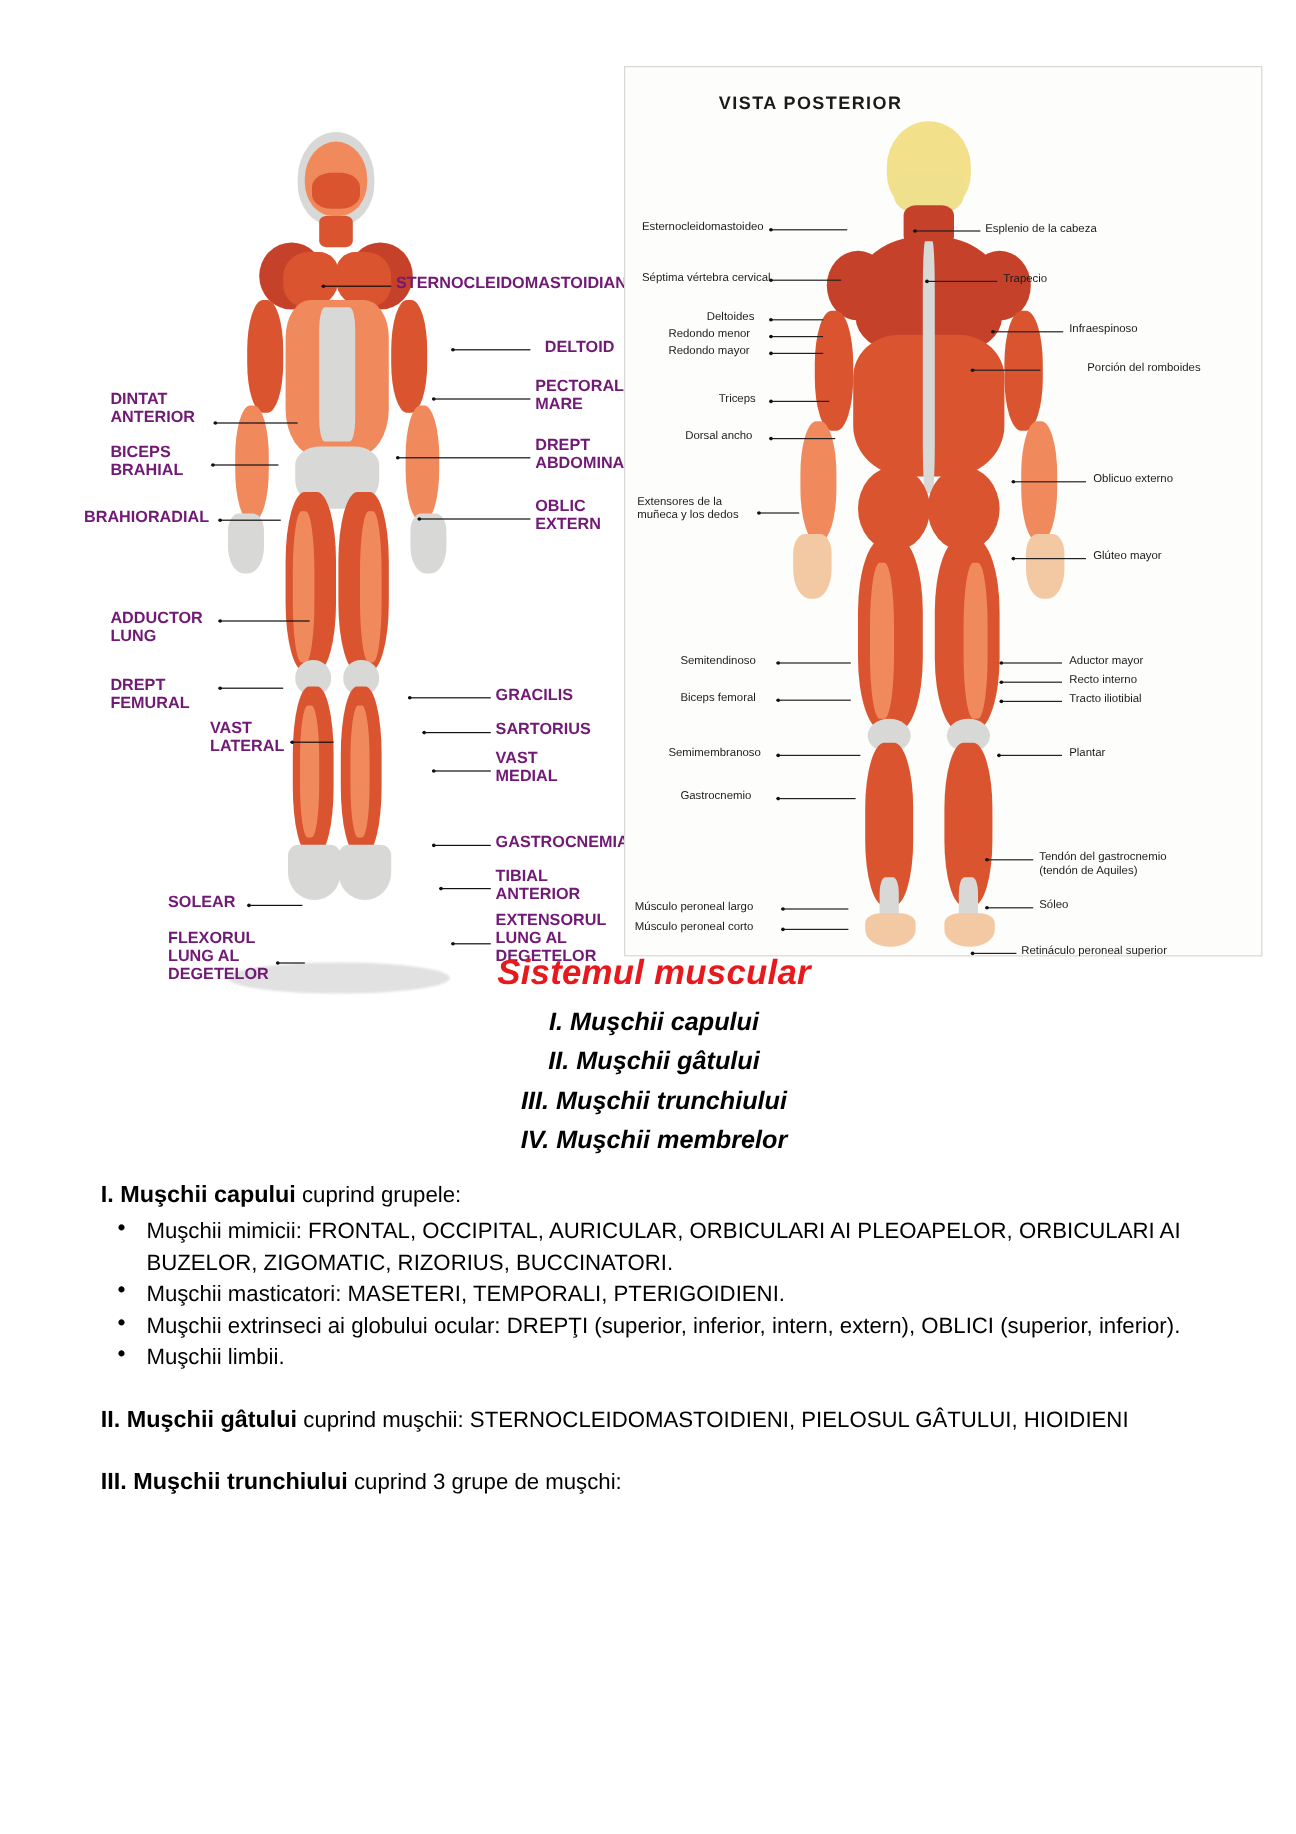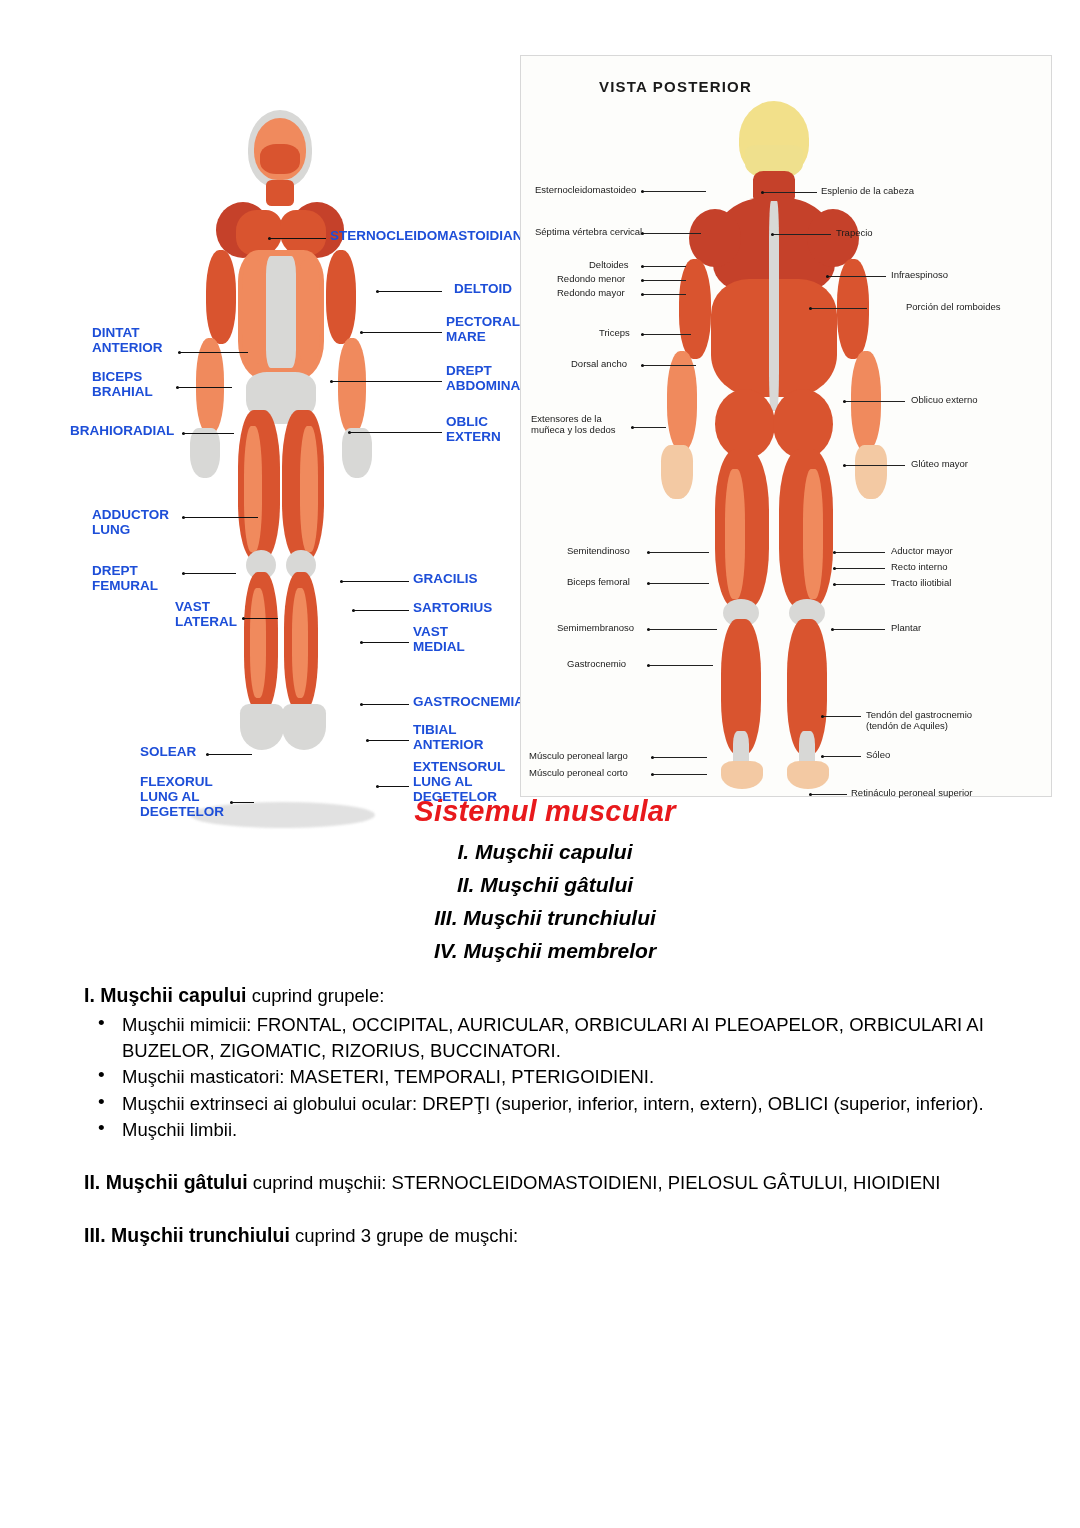--- a/index.html
+++ b/index.html
@@ -89,21 +89,21 @@
     filter: blur(1px);
   }
 
   
   .lbl {
     position: absolute;
     font-family: "Liberation Sans", sans-serif;
     font-weight: bold;
     font-size: 13.5px;
     line-height: 15px;
-    color: #1d4ed8;
+    color: #701a75;
     white-space: pre-line;
   }
   .lbl.right { text-align: left; }
   .lbl.left  { text-align: right; }
 
   .lbl-s {
     position: absolute;
     font-family: "Liberation Sans", sans-serif;
     font-size: 9.5px;
     line-height: 11px;

